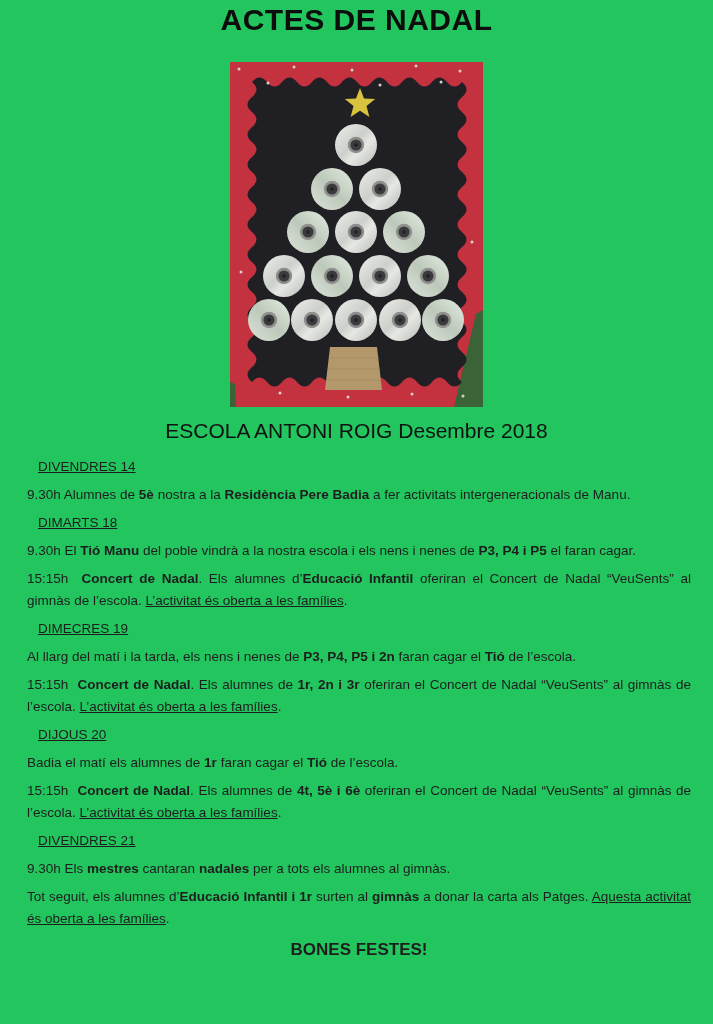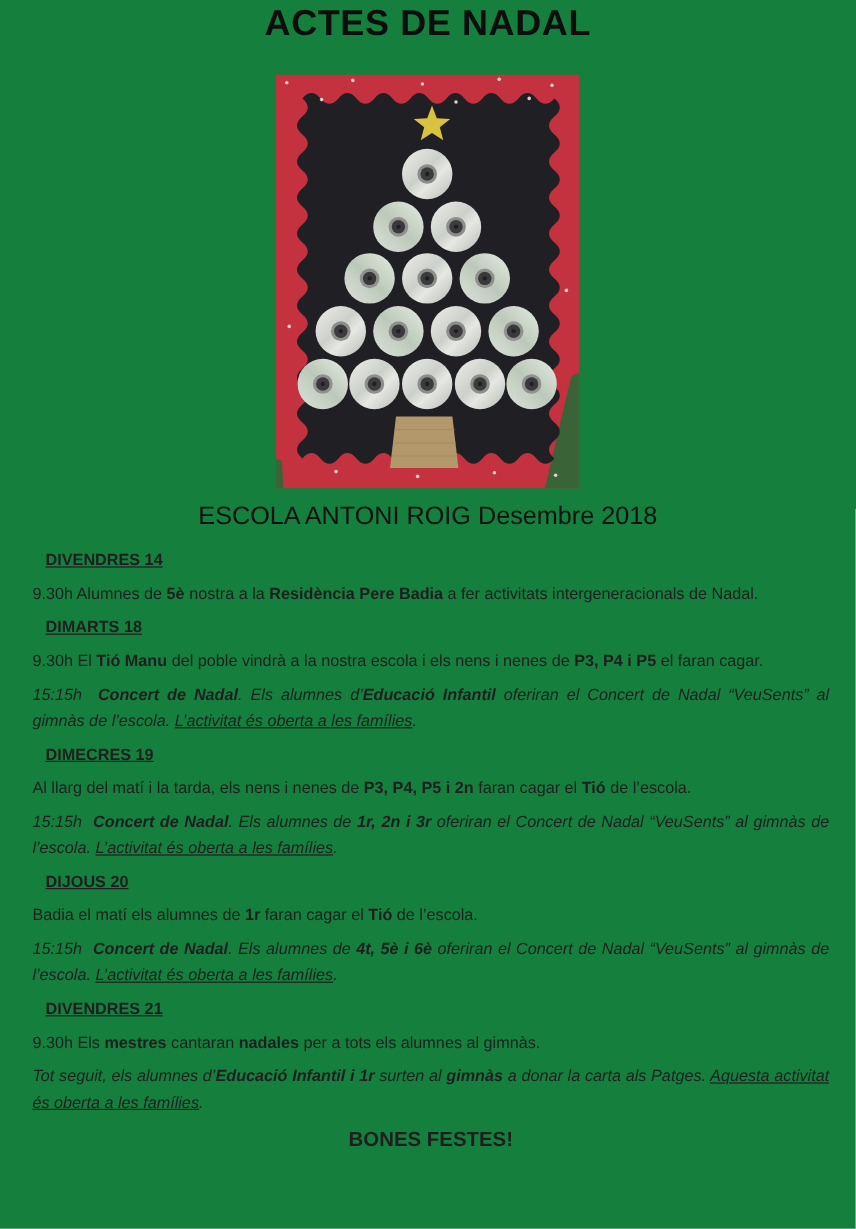--- a/index.html
+++ b/index.html
@@ -22,31 +22,31 @@
   .subtitle{
     position:absolute;top:419px;left:0;width:100%;
     margin:0;text-align:center;
     font-size:21px;font-weight:normal;color:#111;
   }
   .schedule{
     position:absolute;left:27px;top:456px;width:664px;
     font-size:13.5px;line-height:22px;
   }
   .schedule p{margin:0 0 6px 0;}
-  .schedule .heading span{font-weight:bold;text-decoration:underline;padding-left:11px;}
-  .schedule .just{text-align:justify;font-style:italic;}
+  .schedule .heading span{font-weight:normal;text-decoration:underline;padding-left:11px;}
+  .schedule .just{text-align:justify;}
   .schedule .note{white-space:nowrap;font-size:13px;letter-spacing:-0.25px;}
   .schedule .center{text-align:center;font-size:17px;padding-top:3px;}
   .b{font-weight:bold;}
   .u{text-decoration:underline;}
 </style>
 </head>
 <body>
 
-<div class="page" style="background: #15803d;">
+<div class="page" style="background: #22c55e;">
 
   <h1 class="title">ACTES DE NADAL</h1>
 
   <div class="photo">
     <svg width="253" height="345" viewBox="0 0 253 345" xmlns="http://www.w3.org/2000/svg">
       <defs>
         <linearGradient id="cdg" x1="0" y1="0" x2="1" y2="1">
           <stop offset="0" stop-color="#eceee9"></stop>
           <stop offset="0.45" stop-color="#ccd0ca"></stop>
           <stop offset="0.62" stop-color="#e6e8e3"></stop>
@@ -130,21 +130,21 @@
         <circle cx="182" cy="332" r="1.5"></circle>
           <circle cx="233" cy="334" r="1.5"></circle>
       </g>
     </svg>
   </div>
 
   <h2 class="subtitle">ESCOLA ANTONI ROIG Desembre 2018</h2>
 
   <div class="schedule">
       <p class="heading"><span class="b u">DIVENDRES 14</span></p>
-      <p class="body"><span>9.30h Alumnes de </span><span class="b">5è</span><span> nostra a la </span><span class="b">Residència Pere Badia</span><span> a fer activitats intergeneracionals de Nadal.</span></p>
+      <p class="body"><span>9.30h Alumnes de </span><span class="b">5è</span><span> nostra a la </span><span class="b">Residència Pere Badia</span><span> a fer activitats intergeneracionals de Manu.</span></p>
       <p class="heading"><span class="b u">DIMARTS 18</span></p>
       <p class="body"><span>9.30h El </span><span class="b">Tió Manu</span><span> del poble vindrà a la nostra escola i els nens i nenes de </span><span class="b">P3, P4 i P5</span><span> el faran cagar.</span></p>
       <p class="body just"><span>15:15h &nbsp;</span><span class="b">Concert de Nadal</span><span>. Els alumnes d’</span><span class="b">Educació Infantil</span><span> oferiran el Concert de Nadal “VeuSents” al gimnàs de l’escola. </span><span class="u">L’activitat és oberta a les famílies</span><span>.</span></p>
       <p class="heading"><span class="b u">DIMECRES 19</span></p>
       <p class="body"><span>Al llarg del matí i la tarda, els nens i nenes de </span><span class="b">P3, P4, P5 i 2n</span><span> faran cagar el </span><span class="b">Tió</span><span> de l’escola.</span></p>
       <p class="body just"><span>15:15h &nbsp;</span><span class="b">Concert de Nadal</span><span>. Els alumnes de </span><span class="b">1r, 2n i 3r</span><span> oferiran el Concert de Nadal “VeuSents” al gimnàs de l’escola. </span><span class="u">L’activitat és oberta a les famílies</span><span>.</span></p>
       <p class="heading"><span class="b u">DIJOUS 20</span></p>
       <p class="body"><span>Badia el matí els alumnes de </span><span class="b">1r</span><span> faran cagar el </span><span class="b">Tió</span><span> de l’escola.</span></p>
       <p class="body just"><span>15:15h &nbsp;</span><span class="b">Concert de Nadal</span><span>. Els alumnes de </span><span class="b">4t, 5è i 6è</span><span> oferiran el Concert de Nadal “VeuSents” al gimnàs de l’escola. </span><span class="u">L’activitat és oberta a les famílies</span><span>.</span></p>
       <p class="heading"><span class="b u">DIVENDRES 21</span></p>

